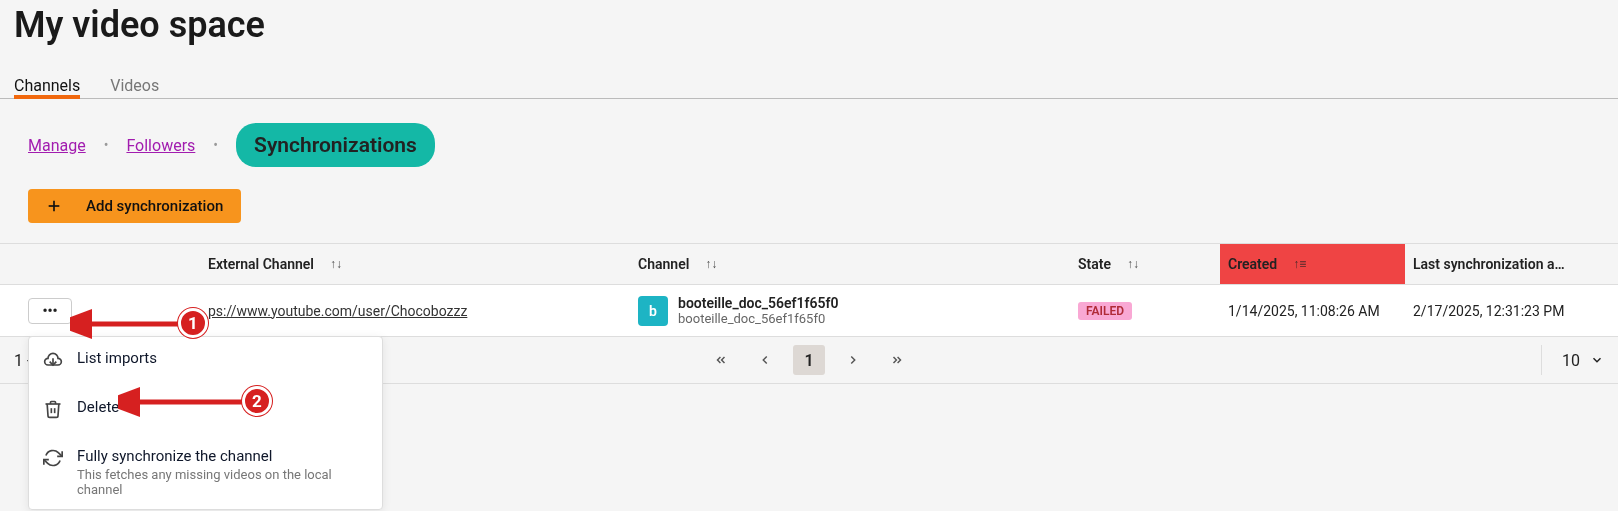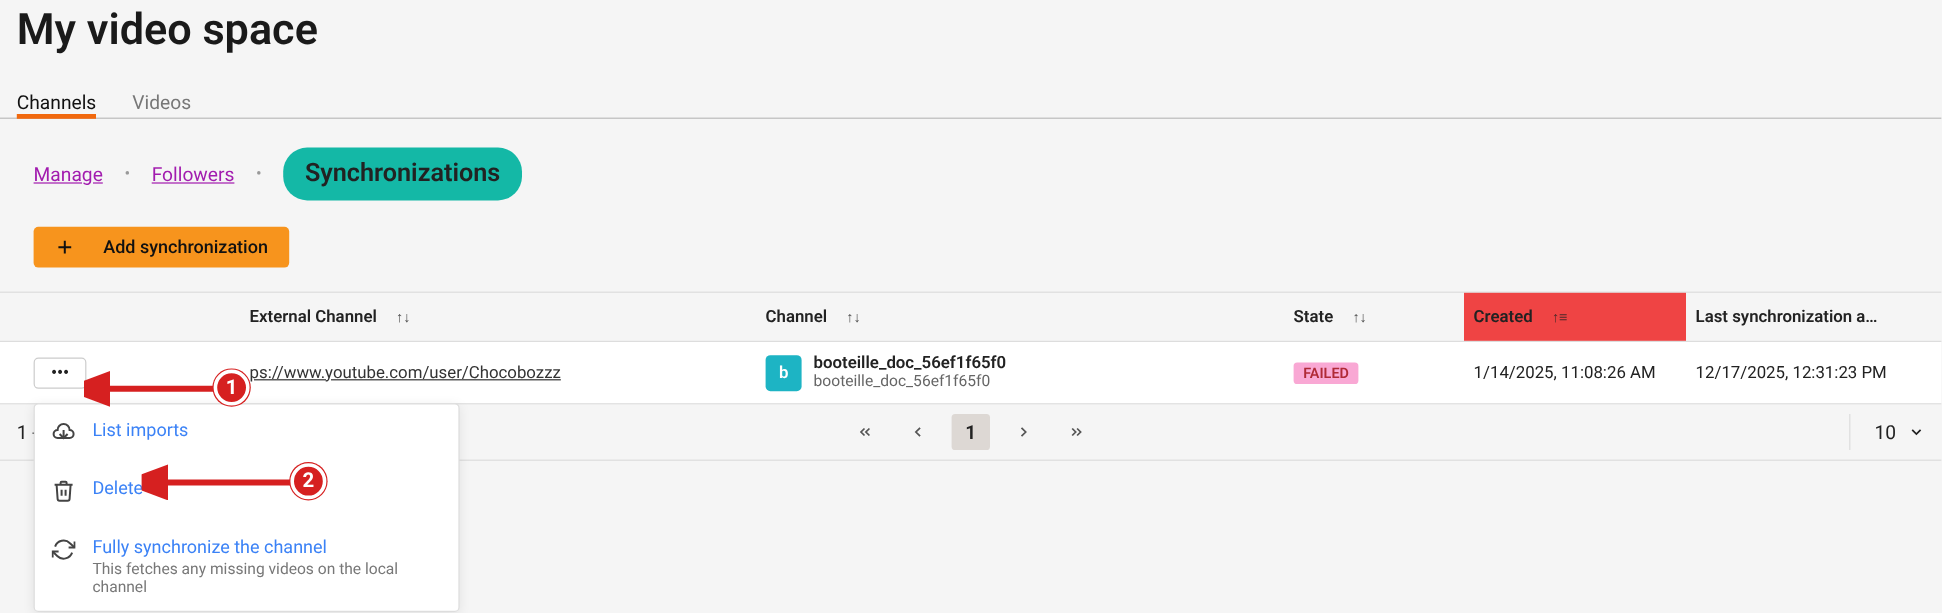--- a/index.html
+++ b/index.html
@@ -167,21 +167,21 @@
     box-shadow: 0 2px 10px rgba(0,0,0,.08);
     border-radius: 4px;
     z-index: 50;
   }
   .dd-item {
     display: flex; align-items: flex-start; gap: 14px;
     padding: 12px 14px;
     cursor: pointer;
   }
   .dd-icon { width: 20px; flex-shrink:0; color:#444; margin-top:1px;}
-  .dd-label { font-size: 15px; color: #3b82f6; }
+  .dd-label { font-size: 15px; color: #0f172a; }
   .dd-desc { font-size: 13px; color: #777; margin-top: 2px; }
   
   .annotation {
     position: absolute; z-index: 100;
     pointer-events: none;
   }
   .callout-num {
     width: 30px; height: 30px; border-radius: 50%;
     background: #d62020; color: #fff;
     display: flex; align-items: center; justify-content: center;
@@ -260,21 +260,21 @@
       <div class="avatar">b</div>
       <div>
         <div class="channel-name">booteille_doc_56ef1f65f0</div>
         <div class="channel-sub">booteille_doc_56ef1f65f0</div>
       </div>
     </div>
     <div class="td">
       <span class="state-badge">FAILED</span>
     </div>
     <div class="td">1/14/2025, 11:08:26 AM</div>
-    <div class="td">12/17/2025, 12:31:23 PM</div>
+    <div class="td">2/17/2025, 12:31:23 PM</div>
   </div>
 
   <div class="table-footer">
     <span>1 -</span>
     <div class="pager">
       <div class="pager-btn">
         <svg width="14" height="14" viewBox="0 0 24 24" fill="none" stroke="currentColor" stroke-width="2.5">
             <polyline points="11 17 6 12 11 7"></polyline>
             <polyline points="18 17 13 12 18 7"></polyline>
           </svg>

